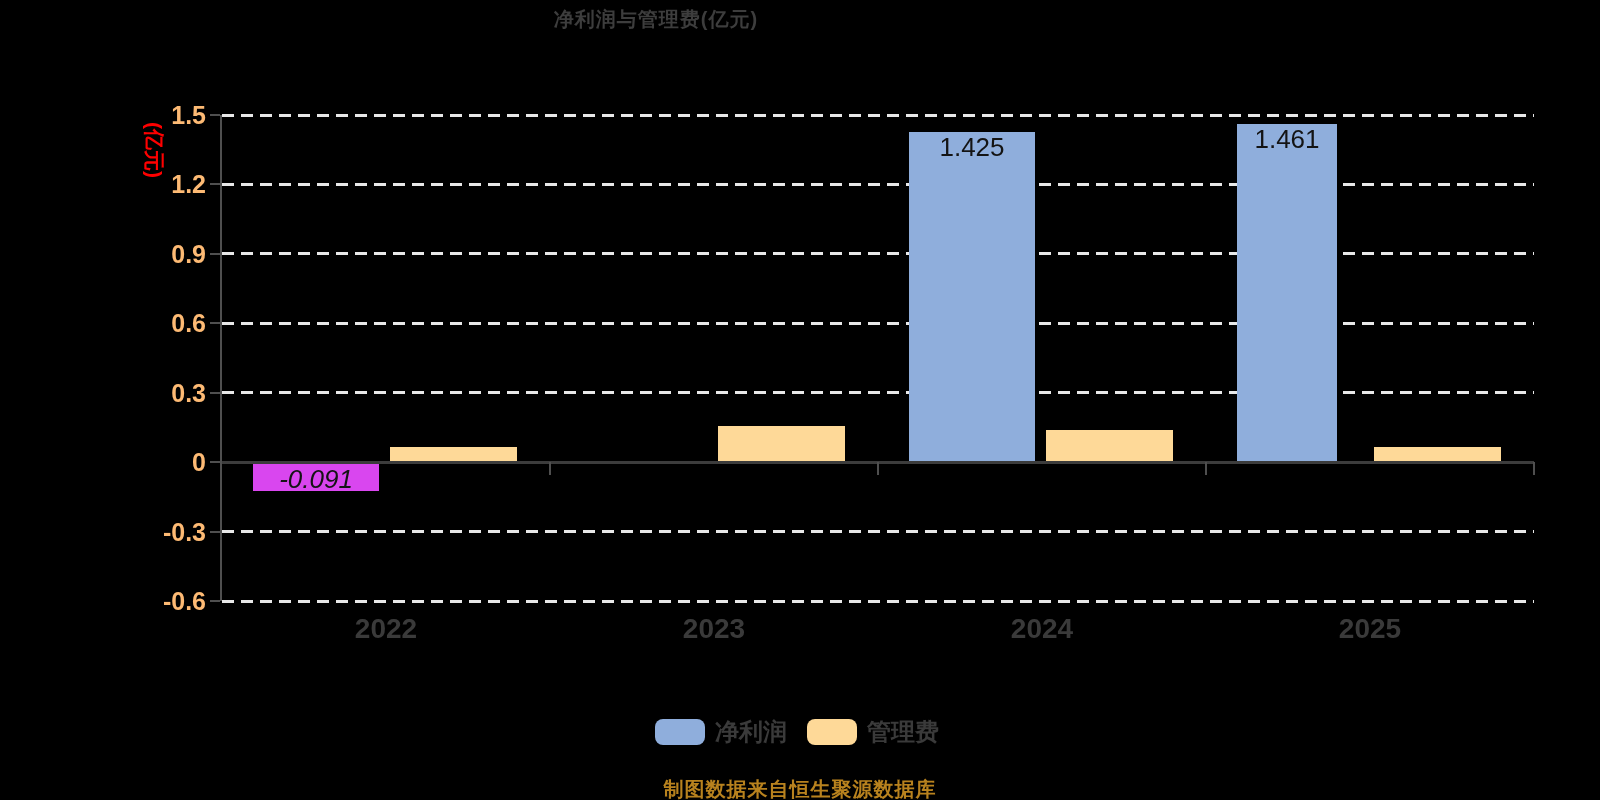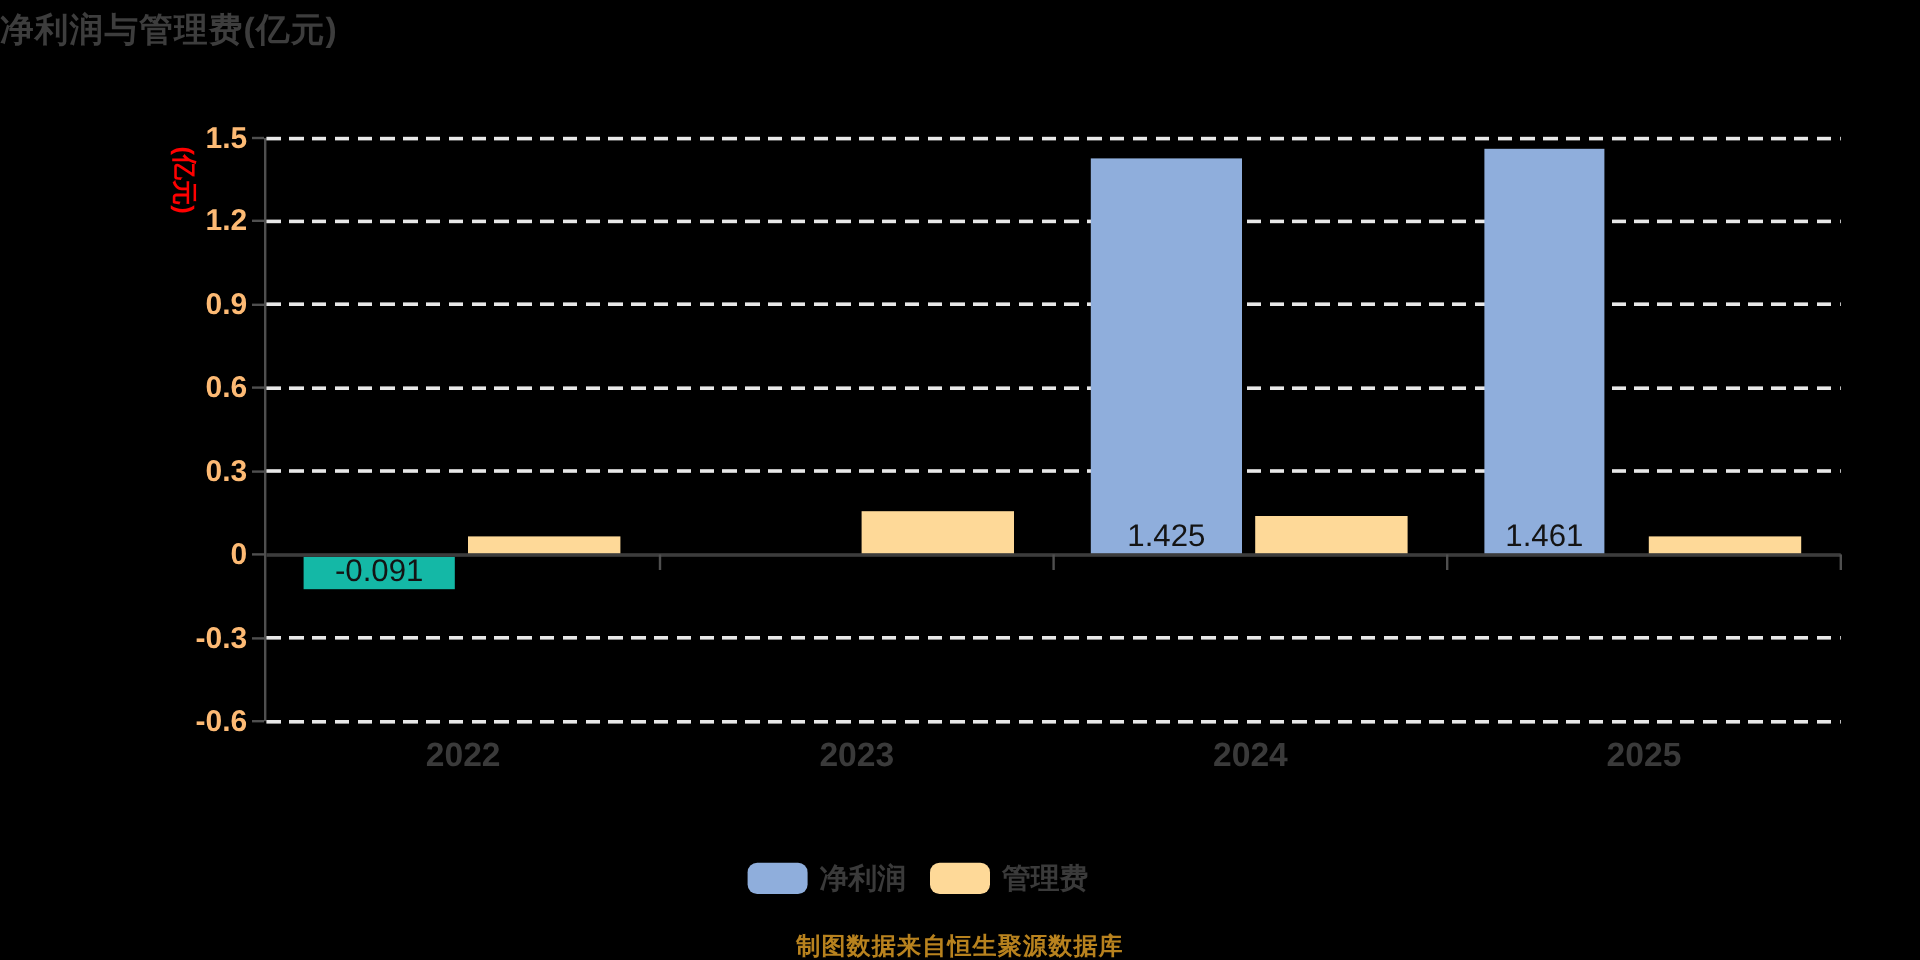--- a/index.html
+++ b/index.html
@@ -2,22 +2,22 @@
 <html><head>
 <meta charset="utf-8">
 <style>
   html,body{margin:0;padding:0;}
   body{
     width:1600px;height:800px;position:relative;overflow:hidden;
     background:#000000;
     font-family:"Liberation Sans","DejaVu Sans",sans-serif;
   }
   .title{
-    position:absolute;top:6px;left:0;width:1312px;text-align:left;
-    font-size:28px;font-weight:700;color:#3d3d3d;letter-spacing:1px;
+    position:absolute;top:6px;left:0;width:1312px;text-align:center;
+    font-size:20px;font-weight:700;color:#3d3d3d;letter-spacing:1px;
   }
   .ylabel-rot{
     position:absolute;left:120px;top:138px;width:72px;height:24px;
     transform:rotate(90deg);transform-origin:center;
     color:#ff0000;font-size:21px;font-weight:600;text-align:center;white-space:nowrap;
   }
   .plot{position:absolute;left:222px;top:115px;width:1312px;height:486px;}
   .yaxis{position:absolute;left:-2px;top:0;width:2px;height:486px;background:#4f4f4f;}
   .grid{
     position:absolute;left:0;width:1312px;height:3px;
@@ -27,25 +27,25 @@
   .ytick{position:absolute;left:-12px;width:10px;height:2px;background:#4f4f4f;}
   .ylab{
     position:absolute;left:-112px;width:96px;text-align:right;
     font-size:25px;font-weight:700;color:#fdba74;line-height:32px;
   }
   .xtick{position:absolute;top:347px;width:2px;height:13px;background:#4f4f4f;z-index:6;}
   .xlab{
     position:absolute;top:498px;width:328px;text-align:center;
     font-size:28px;font-weight:600;color:#3a3a3a;
   }
-  .bar{position:absolute;display:flex;align-items:flex-end;justify-content:center;z-index:2;}
+  .bar{position:absolute;display:flex;align-items:flex-start;justify-content:center;z-index:2;}
   .bar span{font-size:26px;font-weight:400;color:#141414;white-space:nowrap;}
   .legend{
     position:absolute;left:0;top:716px;width:1530px;height:32px;
-    display:flex;justify-content:center;align-items:center;gap:20px;
+    display:flex;justify-content:center;align-items:center;gap:20px;padding-left:32px;
   }
   .legend-item{display:flex;align-items:center;gap:10px;cursor:pointer;}
   .swatch{width:50px;height:26px;border-radius:8px;}
   .legend-label{font-size:24px;font-weight:600;color:#3a3a3a;}
   .footer{
     position:absolute;left:0;top:776px;width:1600px;text-align:center;
     font-size:20px;font-weight:700;color:#b8821e;letter-spacing:1px;line-height:26px;
   }
 </style>
 </head>
@@ -73,21 +73,21 @@
     <div class="ytick" style="top: 276.714px;"></div>
     <div class="ylab" style="top: 261.714px;">0.3</div>
     <div class="ytick" style="top: 346.143px;"></div>
     <div class="ylab" style="top: 331.143px;">0</div>
     <div class="grid" style="top: 415.071px;"></div>
     <div class="ytick" style="top: 415.571px;"></div>
     <div class="ylab" style="top: 400.571px;">-0.3</div>
     <div class="grid" style="top: 484.5px;"></div>
     <div class="ytick" style="top: 485px;"></div>
     <div class="ylab" style="top: 470px;">-0.6</div>
-    <div class="bar" style="left: 31px; top: 348.643px; width: 126px; height: 27px; background: #14b8a6;">
+    <div class="bar" style="left: 31px; top: 348.643px; width: 126px; height: 27px; background: #d946ef; font-style: italic;">
       <span>-0.091</span>
     </div>
     <div class="bar" style="left: 168px; top: 332.1px; width: 127px; height: 15.0429px; background: rgb(254, 217, 152);"></div>
     <div class="xlab" style="left: 0px;">2022</div>
     <div class="xtick" style="left: 327px;"></div>
     <div class="bar" style="left: 496px; top: 311.271px; width: 127px; height: 35.8714px; background: rgb(254, 217, 152);"></div>
     <div class="xlab" style="left: 328px;">2023</div>
     <div class="xtick" style="left: 655px;"></div>
     <div class="bar" style="left: 687px; top: 17.3571px; width: 126px; height: 329.786px; background: rgb(143, 174, 220);">
       <span>1.425</span>

